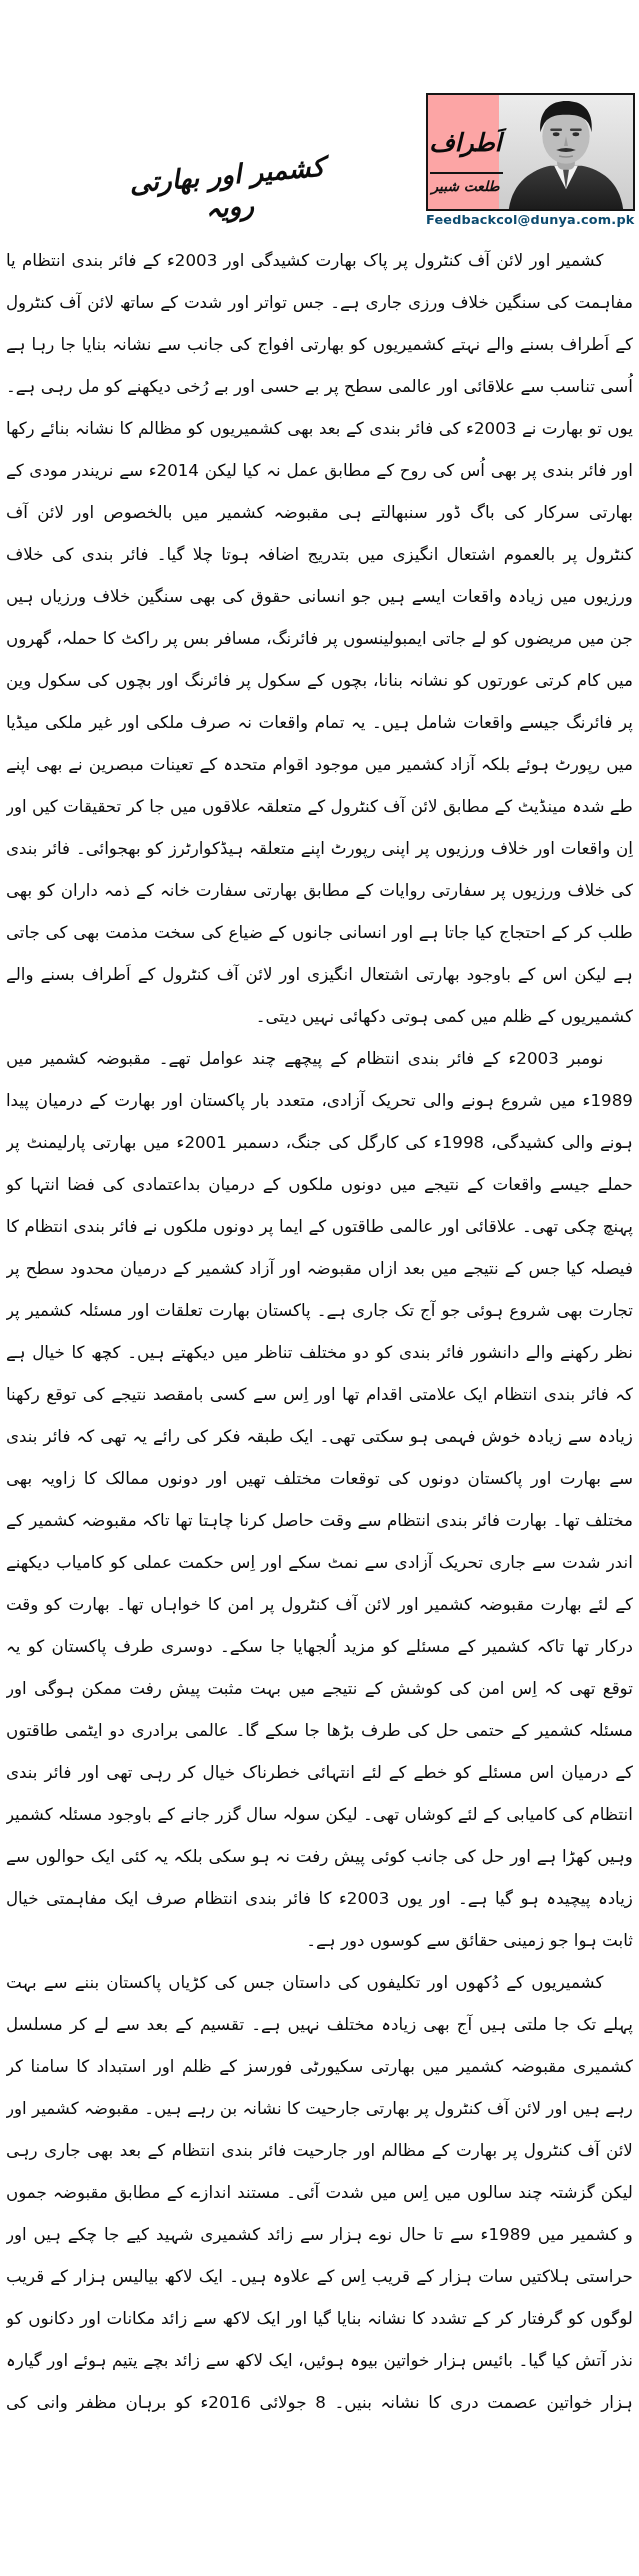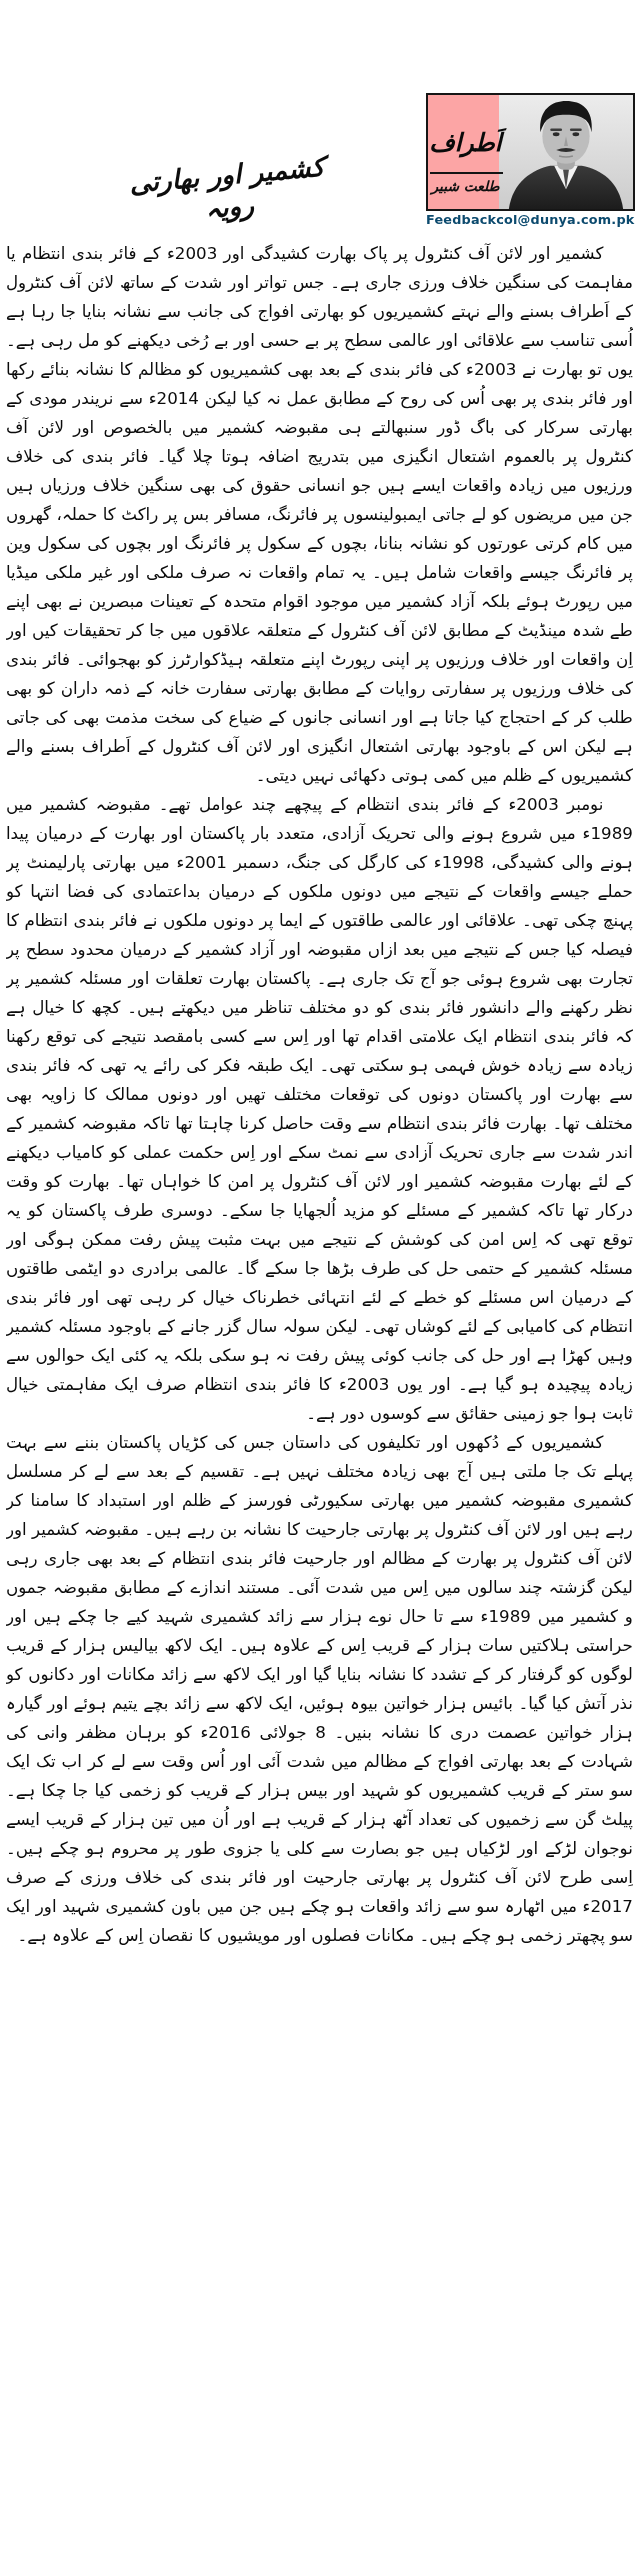--- a/index.html
+++ b/index.html
@@ -34,21 +34,21 @@
   }
   .feedback-email{
     position:absolute;left:426px;top:212px;width:205px;text-align:center;
     font-size:12.8px;font-weight:bold;color:#0c4a6e;
     font-family:"DejaVu Sans",sans-serif;letter-spacing:0.2px;
   }
   
   .article{
     position:absolute;left:5.9px;top:239px;width:627px;height:2188px;
     overflow:hidden;direction:rtl;text-align:justify;
-    font-size:16.7px;line-height:29px;color:#0b0b0b;
+    font-size:16.7px;line-height:42px;color:#0b0b0b;
     font-family:"DejaVu Sans",sans-serif;
   }
   .article p{margin:0;padding:0;text-indent:29.5px;}
 </style>
 </head>
 <body>
 
 <div class="page">
 
   <div class="headline">کشمیر اور بھارتی رویہ</div>

